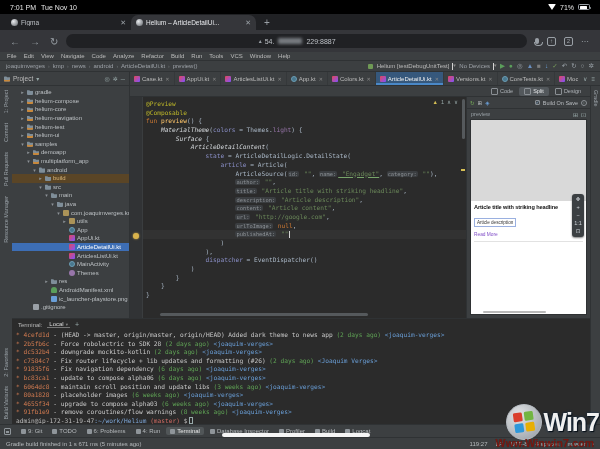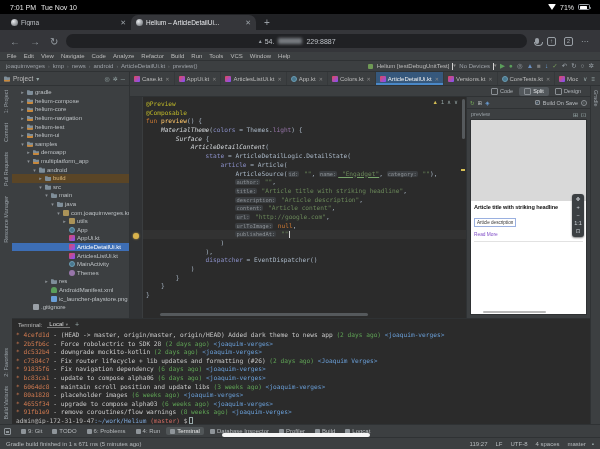--- a/index.html
+++ b/index.html
@@ -637,13 +637,27 @@
         <span>119:27</span>
         <span>LF</span>
         <span>UTF-8</span>
         <span>4 spaces</span>
         <span>master</span>
       </span>
     <span style="margin-left:6px;color:#9aa">▪</span>
   </div>
 
   <div class="home-ind"></div>
+  <div class="wm">
+    <div class="row">
+      <span class="logo">
+        <span class="flag">
+            <i class="f1"></i>
+            <i class="f2"></i>
+            <i class="f3"></i>
+            <i class="f4"></i>
+          </span>
+      </span>
+      <span class="t7">Win7</span>
+    </div>
+    <div class="url">Www.Winwin7.com</div>
+  </div>
 </div>
 
 </body></html>

